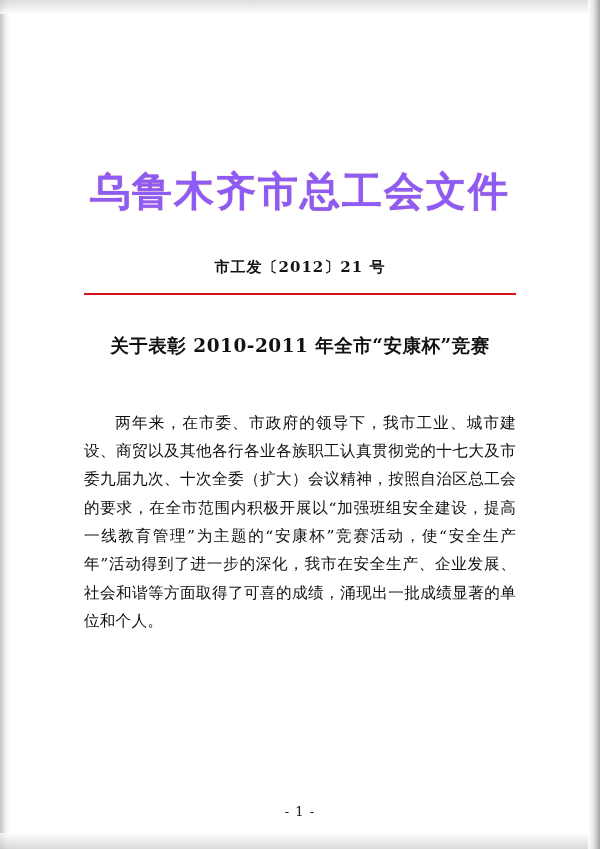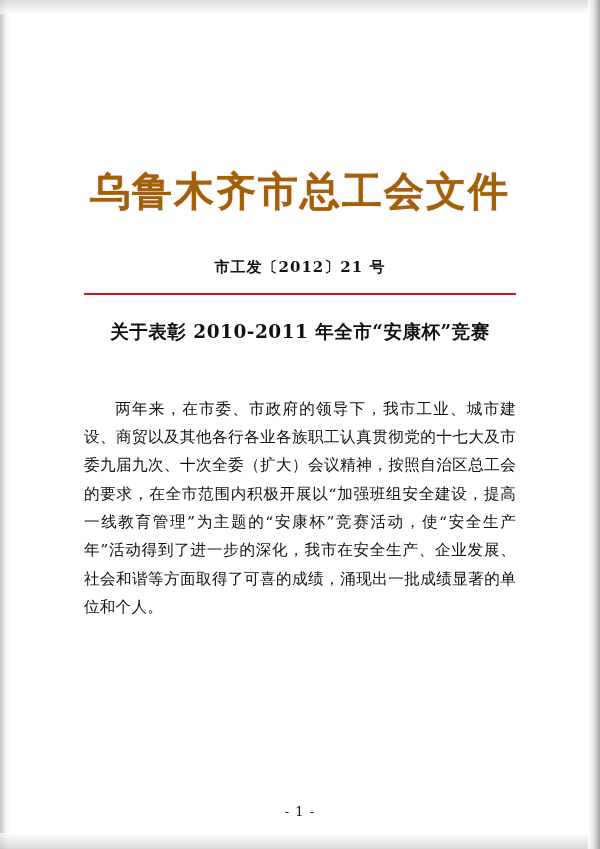--- a/index.html
+++ b/index.html
@@ -56,21 +56,21 @@
   .content {
     position: absolute;
     left: 84px;
     right: 84px;
     top: 0;
     bottom: 0;
   }
   .masthead {
     margin-top: 168px;
     text-align: center;
-    color: #a16207;
+    color: #8b5cf6;
     font-family: "DejaVu Serif", "Liberation Serif", serif;
     font-weight: 700;
     font-size: 40px;
     letter-spacing: 2px;
     line-height: 1.15;
     text-shadow: 0 0 1px rgba(213,18,26,0.55);
     white-space: nowrap;
   }
   .docnum {
     margin-top: 44px;
@@ -81,21 +81,21 @@
     color: #141414;
     letter-spacing: 1px;
   }
   .redrule {
     margin-top: 16px;
     height: 2px;
     background: #d5121a;
     width: 100%;
   }
   .title {
-    margin-top: 22px;
+    margin-top: 36px;
     text-align: center;
     font-family: "DejaVu Serif", "Liberation Serif", serif;
     font-weight: 700;
     font-size: 18.5px;
     line-height: 1.6;
     color: #111111;
     letter-spacing: 0.5px;
   }
   .body {
     margin-top: 20px;

